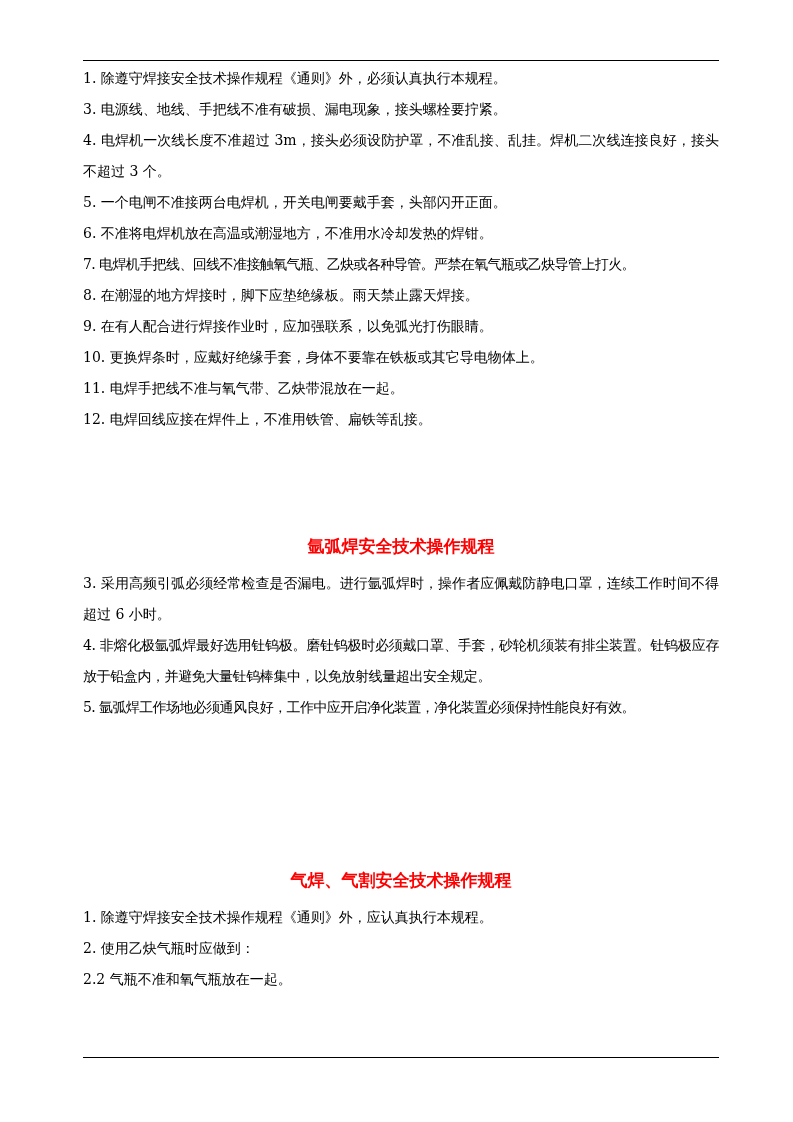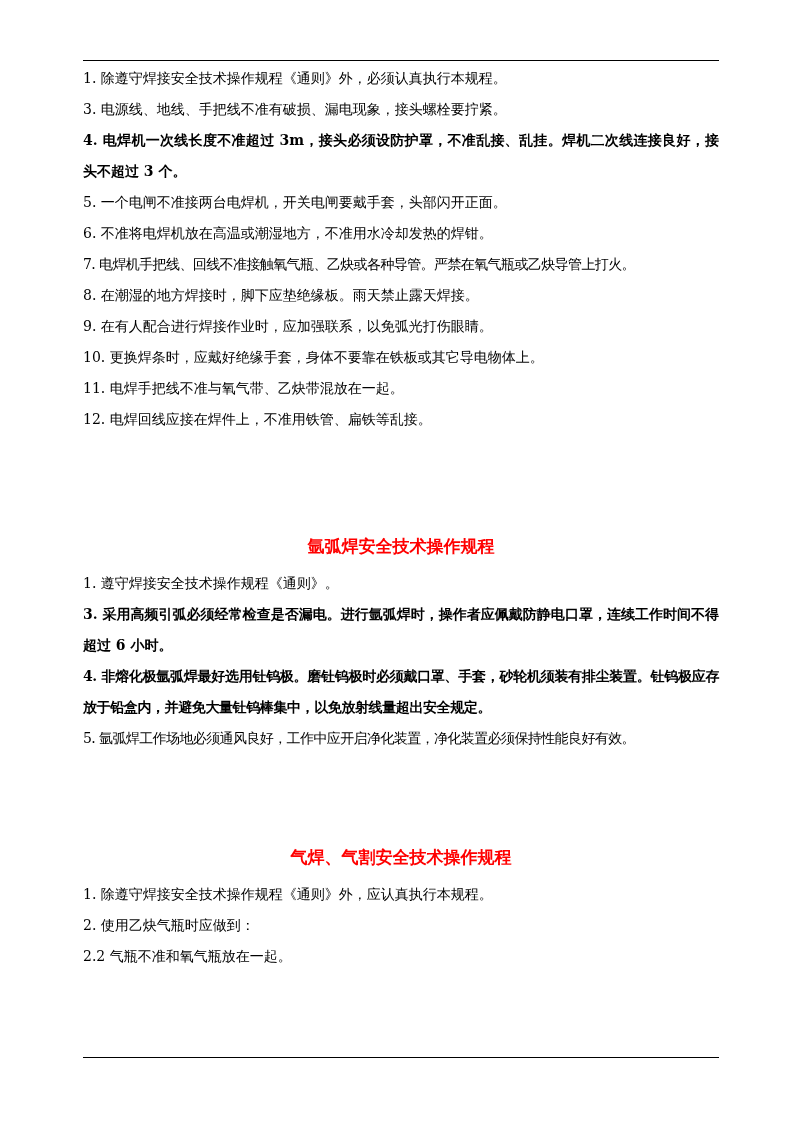--- a/index.html
+++ b/index.html
@@ -29,34 +29,33 @@
       line-height: 31px;
       height: 31px;
       white-space: nowrap;
       letter-spacing: 0px;
     }
     .para.wrap {
       white-space: normal;
       height: auto;
       text-align: justify;
       text-align-last: left;
-      font-weight: bold;
     }
     .heading {
       font-family: "DejaVu Sans", "Liberation Sans", sans-serif;
       font-weight: bold;
       color: #ff0000;
       font-size: 17px;
       text-align: center;
       line-height: 24px;
       height: 24px;
       margin-bottom: 10px;
     }
     .section2 { position: absolute; top: 534px; left: 83px; width: 636px; }
-    .section3 { position: absolute; top: 845px; left: 83px; width: 636px; }
+    .section3 { position: absolute; top: 868px; left: 83px; width: 636px; }
     .section1 { position: absolute; top: 63px; left: 83px; width: 636px; }
   </style>
 </head>
 <body>
 
 <div class="rule top"></div>
 
 <div class="section1">
   <div class="para">1. 除遵守焊接安全技术操作规程《通则》外，必须认真执行本规程。</div>
   <div class="para">3. 电源线、地线、手把线不准有破损、漏电现象，接头螺栓要拧紧。</div>
@@ -66,21 +65,20 @@
   <div class="para" style="letter-spacing:-0.6px;">7. 电焊机手把线、回线不准接触氧气瓶、乙炔或各种导管。严禁在氧气瓶或乙炔导管上打火。</div>
   <div class="para">8. 在潮湿的地方焊接时，脚下应垫绝缘板。雨天禁止露天焊接。</div>
   <div class="para">9. 在有人配合进行焊接作业时，应加强联系，以免弧光打伤眼睛。</div>
   <div class="para">10. 更换焊条时，应戴好绝缘手套，身体不要靠在铁板或其它导电物体上。</div>
   <div class="para">11. 电焊手把线不准与氧气带、乙炔带混放在一起。</div>
   <div class="para">12. 电焊回线应接在焊件上，不准用铁管、扁铁等乱接。</div>
 </div>
 
 <div class="section2">
   <div class="heading">氩弧焊安全技术操作规程</div>
-  <div class="para">1. 遵守焊接安全技术操作规程《通则》。</div>
   <div class="para wrap">3. 采用高频引弧必须经常检查是否漏电。进行氩弧焊时，操作者应佩戴防静电口罩，连续工作时间不得超过 6 小时。</div>
   <div class="para wrap" style="letter-spacing:-0.4px;">4. 非熔化极氩弧焊最好选用钍钨极。磨钍钨极时必须戴口罩、手套，砂轮机须装有排尘装置。钍钨极应存放于铅盒内，并避免大量钍钨棒集中，以免放射线量超出安全规定。</div>
   <div class="para" style="letter-spacing:-0.6px;">5. 氩弧焊工作场地必须通风良好，工作中应开启净化装置，净化装置必须保持性能良好有效。</div>
 </div>
 
 <div class="section3">
   <div class="heading">气焊、气割安全技术操作规程</div>
   <div class="para">1. 除遵守焊接安全技术操作规程《通则》外，应认真执行本规程。</div>
   <div class="para">2. 使用乙炔气瓶时应做到：</div>
   <div class="para">2.2 气瓶不准和氧气瓶放在一起。</div>

